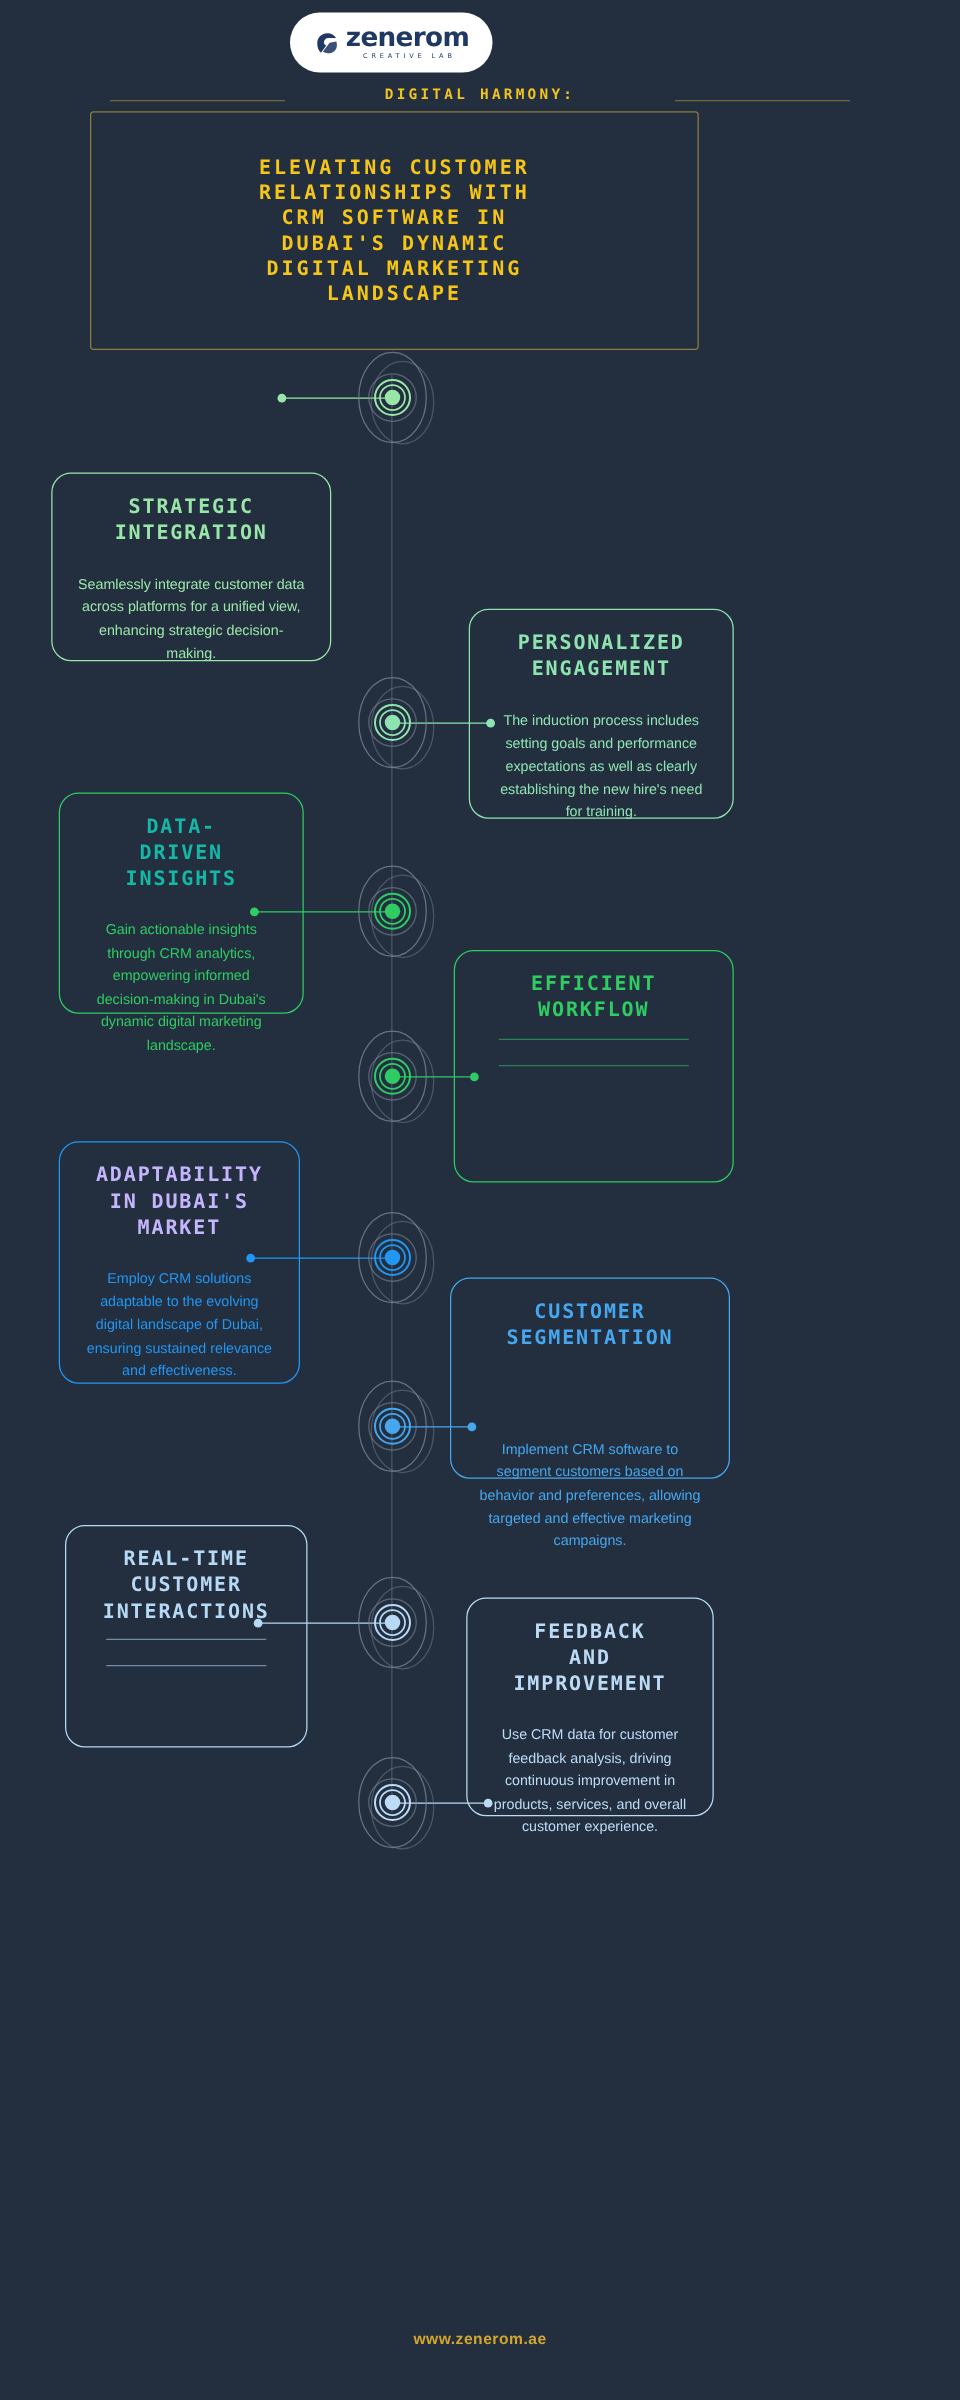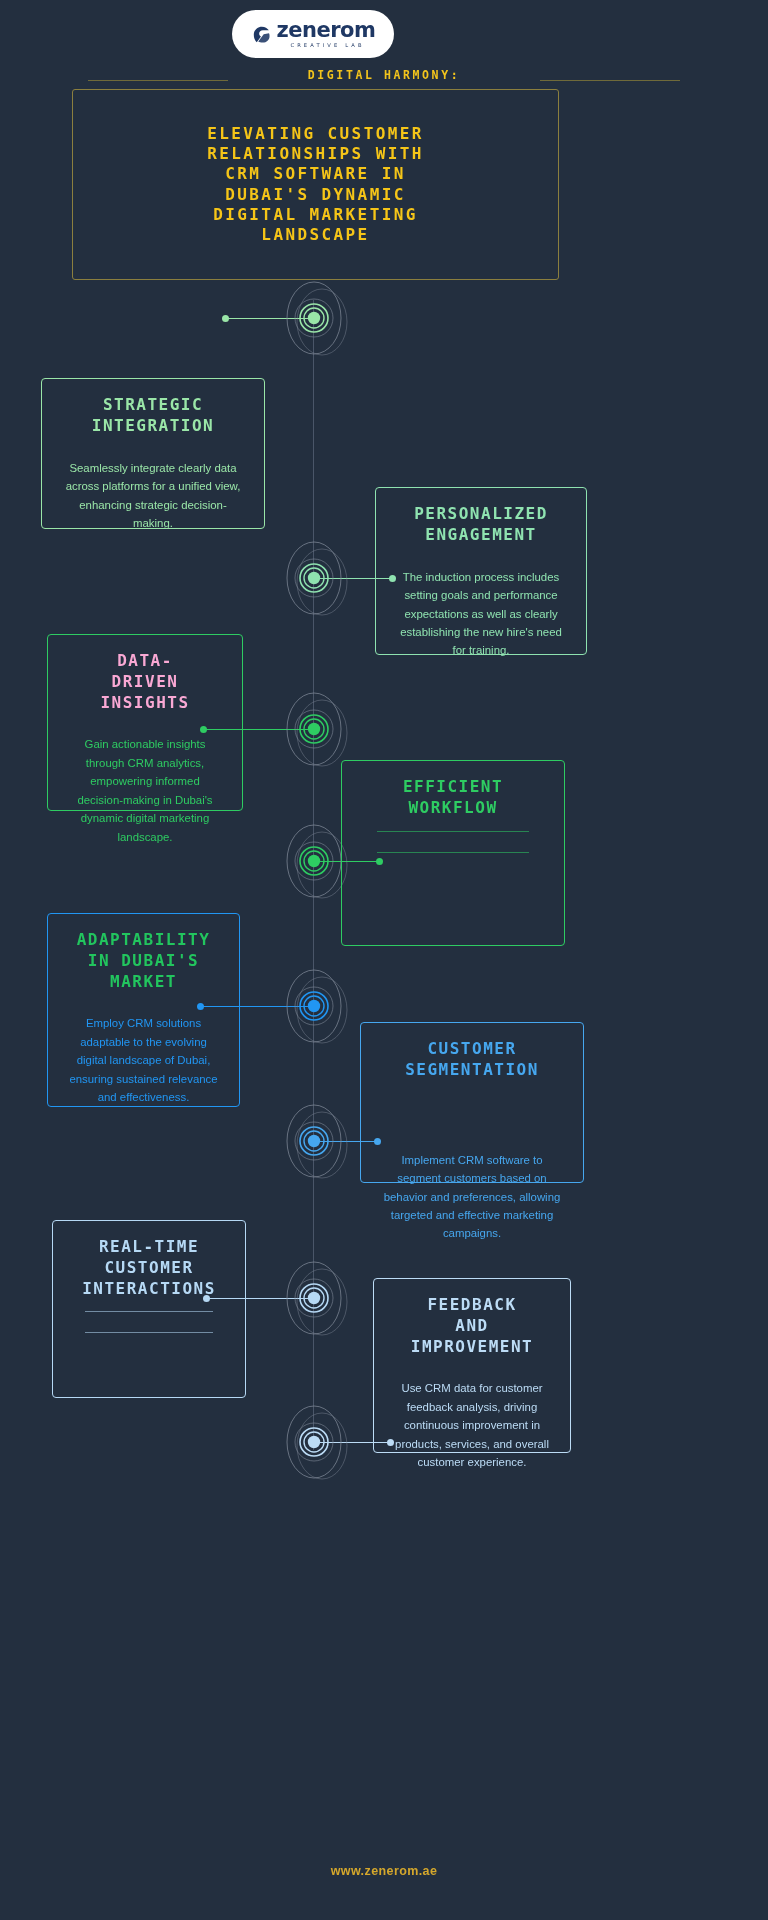--- a/index.html
+++ b/index.html
@@ -128,21 +128,21 @@
     width: 7px; height: 7px;
     border-radius: 50%;
   }
   .conn.to-left  .dot { left: -3px; }
   .conn.to-right .dot { right: -3px; }
 
   
   .card {
     position: absolute;
     border: 1px solid;
-    border-radius: 4px;
+    border-radius: 16px;
     padding: 16px 18px 14px 18px;
     display: flex;
     flex-direction: column;
     align-items: center;
   }
   .card-title {
     font-family: "DejaVu Sans Mono", monospace;
     font-size: 16px;
     font-weight: 700;
     letter-spacing: 1.5px;
@@ -218,21 +218,21 @@
           <circle cx="44" cy="44" r="19" fill="none" stroke="#7f8897" stroke-width="1" opacity="0.6"></circle>
           <circle cx="44" cy="44" r="14" fill="none" stroke="#9ae6a8" stroke-width="1.6"></circle>
           <circle cx="44" cy="44" r="10" fill="none" stroke="#9ae6a8" stroke-width="1.4"></circle>
           <circle cx="44" cy="44" r="6.2" fill="#9ae6a8"></circle>
         </svg>
       </div>
       <div class="card" style="left: 41px; top: 378px; width: 224px; height: 151px; border-color: rgb(154, 230, 168); opacity: 1;">
         <div class="card-title" style="color: rgb(154, 230, 168);">STRATEGIC
 INTEGRATION</div>
         <div class="card-rule" style="background: rgb(154, 230, 168); opacity: 0.55;"></div>
-        <div class="card-body" style="color: rgb(154, 230, 168);">Seamlessly integrate clearly data across platforms for a unified view, enhancing strategic decision-making.</div>
+        <div class="card-body" style="color: rgb(154, 230, 168);">Seamlessly integrate customer data across platforms for a unified view, enhancing strategic decision-making.</div>
         <div class="card-rule bottom" style="background: rgb(154, 230, 168); opacity: 0.55;"></div>
       </div>
       <div class="conn to-right" style="top: 578px; background: rgb(143, 227, 176); left: 314px; width: 79px;">
         <span class="dot" style="background: rgb(143, 227, 176);"></span>
       </div>
       <div class="node" style="top: 578px;">
         <svg viewBox="0 0 88 88">
           <ellipse cx="44" cy="44" rx="27" ry="36" fill="none" stroke="#7f8897" stroke-width="1" opacity="0.75"></ellipse>
           <ellipse cx="52" cy="48" rx="25" ry="33" fill="none" stroke="#7f8897" stroke-width="1" opacity="0.45"></ellipse>
           <circle cx="44" cy="44" r="19" fill="none" stroke="#7f8897" stroke-width="1" opacity="0.6"></circle>
@@ -255,61 +255,61 @@
         <svg viewBox="0 0 88 88">
           <ellipse cx="44" cy="44" rx="27" ry="36" fill="none" stroke="#7f8897" stroke-width="1" opacity="0.75"></ellipse>
           <ellipse cx="52" cy="48" rx="25" ry="33" fill="none" stroke="#7f8897" stroke-width="1" opacity="0.45"></ellipse>
           <circle cx="44" cy="44" r="19" fill="none" stroke="#7f8897" stroke-width="1" opacity="0.6"></circle>
           <circle cx="44" cy="44" r="14" fill="none" stroke="#2ecc62" stroke-width="1.6"></circle>
           <circle cx="44" cy="44" r="10" fill="none" stroke="#2ecc62" stroke-width="1.4"></circle>
           <circle cx="44" cy="44" r="6.2" fill="#2ecc62"></circle>
         </svg>
       </div>
       <div class="card" style="left: 47px; top: 634px; width: 196px; height: 177px; border-color: rgb(46, 204, 98); opacity: 1;">
-        <div class="card-title" style="color: #f9a8d4;">DATA-
+        <div class="card-title" style="color: #14b8a6;">DATA-
 DRIVEN
 INSIGHTS</div>
         <div class="card-rule" style="background: rgb(46, 204, 98); opacity: 0.55;"></div>
         <div class="card-body" style="color: rgb(46, 204, 98);">Gain actionable insights through CRM analytics, empowering informed decision-making in Dubai's dynamic digital marketing landscape.</div>
         <div class="card-rule bottom" style="background: rgb(46, 204, 98); opacity: 0.55;"></div>
       </div>
       <div class="conn to-right" style="top: 861px; background: rgb(46, 204, 98); left: 314px; width: 66px;">
         <span class="dot" style="background: rgb(46, 204, 98);"></span>
       </div>
       <div class="node" style="top: 861px;">
         <svg viewBox="0 0 88 88">
           <ellipse cx="44" cy="44" rx="27" ry="36" fill="none" stroke="#7f8897" stroke-width="1" opacity="0.75"></ellipse>
           <ellipse cx="52" cy="48" rx="25" ry="33" fill="none" stroke="#7f8897" stroke-width="1" opacity="0.45"></ellipse>
           <circle cx="44" cy="44" r="19" fill="none" stroke="#7f8897" stroke-width="1" opacity="0.6"></circle>
           <circle cx="44" cy="44" r="14" fill="none" stroke="#2ecc62" stroke-width="1.6"></circle>
           <circle cx="44" cy="44" r="10" fill="none" stroke="#2ecc62" stroke-width="1.4"></circle>
           <circle cx="44" cy="44" r="6.2" fill="#2ecc62"></circle>
         </svg>
       </div>
-      <div class="card" style="left: 341px; top: 760px; width: 224px; height: 186px; border-color: rgb(46, 204, 98); opacity: 1;">
+      <div class="card" style="left: 363px; top: 760px; width: 224px; height: 186px; border-color: rgb(46, 204, 98); opacity: 1;">
         <div class="card-title" style="color: rgb(46, 204, 98);">EFFICIENT
 WORKFLOW</div>
         <div class="card-rule" style="background: rgb(46, 204, 98); opacity: 0.55;"></div>
         <div class="card-rule bottom" style="background: rgb(46, 204, 98); opacity: 0.55;"></div>
       </div>
       <div class="conn to-left" style="top: 1006px; background: rgb(33, 150, 243); left: 200px; width: 114px;">
         <span class="dot" style="background: rgb(33, 150, 243);"></span>
       </div>
       <div class="node" style="top: 1006px;">
         <svg viewBox="0 0 88 88">
           <ellipse cx="44" cy="44" rx="27" ry="36" fill="none" stroke="#7f8897" stroke-width="1" opacity="0.75"></ellipse>
           <ellipse cx="52" cy="48" rx="25" ry="33" fill="none" stroke="#7f8897" stroke-width="1" opacity="0.45"></ellipse>
           <circle cx="44" cy="44" r="19" fill="none" stroke="#7f8897" stroke-width="1" opacity="0.6"></circle>
           <circle cx="44" cy="44" r="14" fill="none" stroke="#2196f3" stroke-width="1.6"></circle>
           <circle cx="44" cy="44" r="10" fill="none" stroke="#2196f3" stroke-width="1.4"></circle>
           <circle cx="44" cy="44" r="6.2" fill="#2196f3"></circle>
         </svg>
       </div>
       <div class="card" style="left: 47px; top: 913px; width: 193px; height: 194px; border-color: rgb(33, 150, 243); opacity: 1;">
-        <div class="card-title" style="color: #22c55e; text-align: center;">ADAPTABILITY
+        <div class="card-title" style="color: #c4b5fd; text-align: center;">ADAPTABILITY
 IN DUBAI'S
 MARKET</div>
         <div class="card-rule" style="background: rgb(33, 150, 243); opacity: 0.55;"></div>
         <div class="card-body" style="color: rgb(33, 150, 243);">Employ CRM solutions adaptable to the evolving digital landscape of Dubai, ensuring sustained relevance and effectiveness.</div>
         <div class="card-rule bottom" style="background: rgb(33, 150, 243); opacity: 0.55;"></div>
       </div>
       <div class="conn to-right" style="top: 1141px; background: rgb(70, 167, 239); left: 314px; width: 64px;">
         <span class="dot" style="background: rgb(70, 167, 239);"></span>
       </div>
       <div class="node" style="top: 1141px;">

